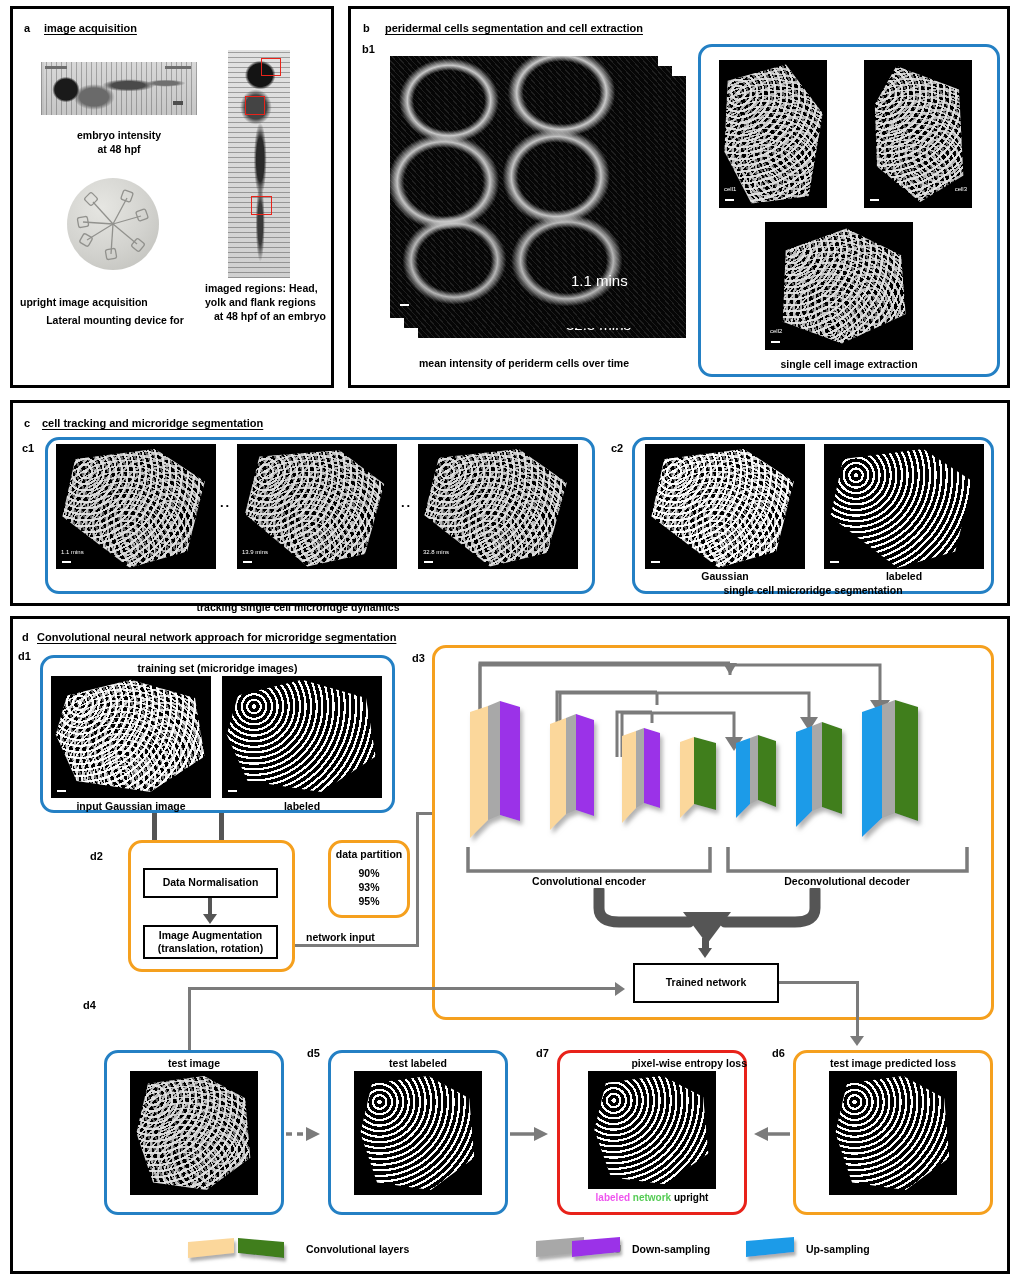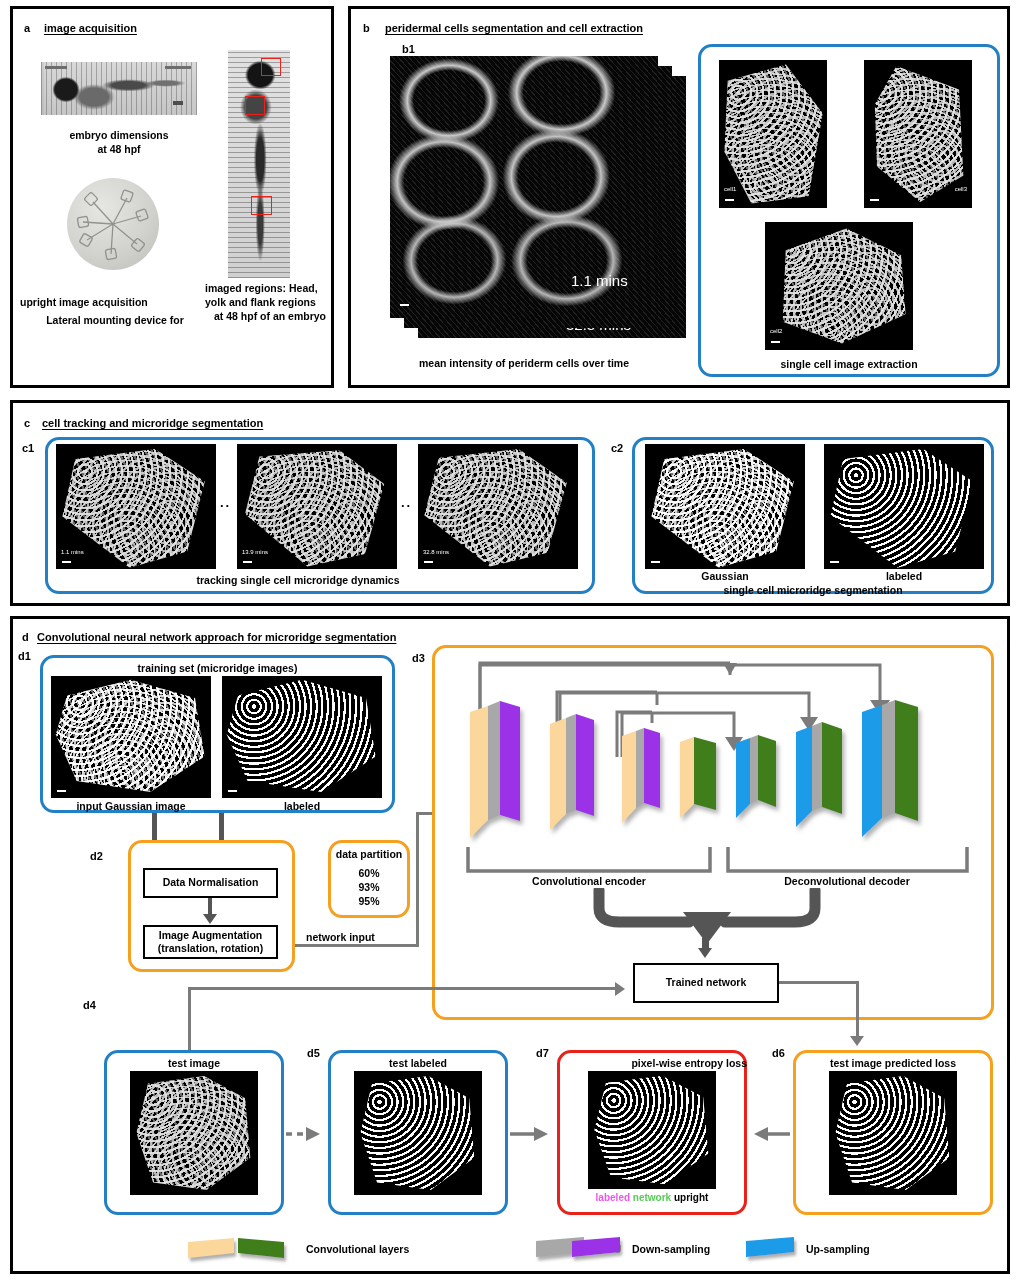--- a/index.html
+++ b/index.html
@@ -111,21 +111,21 @@
               radial-gradient(ellipse 16px 15px at 16% 52%, #1a1a1a 0 70%, rgba(0,0,0,0) 85%),
               radial-gradient(ellipse 24px 15px at 34% 66%, #6a6a6a 0 60%, rgba(0,0,0,0) 86%),
               radial-gradient(ellipse 30px 7px at 56% 44%, #4a4a4a 0 55%, rgba(0,0,0,0) 88%),
               radial-gradient(ellipse 22px 4px at 80% 40%, #707070 0 55%, rgba(0,0,0,0) 90%),
               repeating-linear-gradient(90deg, rgba(40,40,40,.30) 0 1px, rgba(0,0,0,0) 1px 5px),
               linear-gradient(180deg,#d8d8d8,#c6c6c6);">
   <div style="position:absolute;left:4px;top:4px;width:22px;height:3px;background:#6d6d6d;"></div>
   <div style="position:absolute;right:6px;top:4px;width:26px;height:3px;background:#6d6d6d;"></div>
   <div style="position:absolute;right:14px;bottom:10px;width:10px;height:4px;background:#4d4d4d;"></div>
 </div>
-<div class="cap" style="left:41px; top:128px; width:156px;">embryo dimensions</div>
+<div class="cap" style="left:41px; top:128px; width:156px;">embryo intensity</div>
 <div class="cap" style="left:41px; top:142px; width:156px;">at 48 hpf</div>
 
 <div class="device" style="left:67px; top:178px; width:92px; height:92px;">
   <svg width="92" height="92" style="position:absolute;left:0;top:0;">
     <g stroke="#8e8e8a" stroke-width="1.3" fill="none" opacity=".95">
       <g>
         <path d="M46 46 L26 24"></path>
           <rect x="19" y="16" width="10" height="10" rx="2" transform="rotate(-45 24 21)"></rect>
         <path d="M46 46 L60 20"></path>
           <rect x="55" y="13" width="10" height="10" rx="2" transform="rotate(20 60 18)"></rect>
@@ -159,21 +159,21 @@
 <div class="redbox" style="left:245px; top:96px; width:20px; height:19px;"></div>
 <div class="redbox" style="left:251px; top:196px; width:21px; height:19px;"></div>
 <div class="cap" style="left:205px; top:281px; width:130px; text-align:left;">imaged regions: Head,</div>
 <div class="cap" style="left:205px; top:295px; width:130px; text-align:left;">yolk and flank regions</div>
 <div class="cap" style="left:205px; top:309px; width:130px; text-align:center;">at 48 hpf of an embryo</div>
 
 <div class="panel" style="left:348px; top:6px; width:662px; height:382px;"></div>
 <div class="plabel" style="left:363px; top:22px;">b</div>
 <div class="ptitle" style="left:385px; top:22px;">peridermal cells segmentation and cell extraction</div>
 
-<div class="sublabel" style="left:362px; top:43px;margin-left:40px;">b1</div>
+<div class="sublabel" style="left:362px; top:43px;">b1</div>
 
 <div class="mg membrane" style="left:418px; top:76px; width:268px; height:262px;"></div>
 <div class="scalebar" style="left:428px; top:326px;"></div>
 <div class="timelabel" style="left:566px; top:316px;">32.8 mins</div>
 
 <div class="mg membrane" style="left:404px; top:66px; width:268px; height:262px;"></div>
 <div class="scalebar" style="left:414px; top:316px;"></div>
 <div class="timelabel" style="left:553px; top:296px;">13.9 mins</div>
 
 <div class="mg membrane" style="left:390px; top:56px; width:268px; height:262px;"></div>
@@ -225,21 +225,21 @@
   <div class="imglabel" style="left:5px; bottom:14px;">13.9 mins</div>
 </div>
 <div class="dots" style="left:401px; top:495px;">..</div>
 
 <div class="mg" style="left:418px; top:444px; width:160px; height:125px;">
   <div class="tex ridge" style="clip-path:polygon(13% 11%, 63% 4%, 93% 31%, 81% 87%, 45% 98%, 4% 57%);"></div>
   <div class="scalebar" style="left:6px; bottom:6px;"></div>
   <div class="imglabel" style="left:5px; bottom:14px;">32.8 mins</div>
 </div>
 
-<div class="cap" style="left:45px; top:573px; width:506px;">tracking single cell microridge dynamics</div>
+<div class="cap" style="left:45px; top:600px; width:506px;">tracking single cell microridge dynamics</div>
 
 <div class="sublabel" style="left:605px; top:442px;margin-left:6px;">c2</div>
 <div class="roundbox" style="left:632px; top:437px; width:362px; height:157px;"></div>
 
 <div class="mg" style="left:645px; top:444px; width:160px; height:125px;">
   <div class="tex ridge blur" style="clip-path:polygon(12% 12%, 62% 4%, 93% 30%, 82% 86%, 46% 99%, 4% 58%);"></div>
   <div class="scalebar" style="left:6px; bottom:6px;"></div>
 </div>
 <div class="cap" style="left:645px; top:569px; width:160px;">Gaussian</div>
 
@@ -282,21 +282,21 @@
 <div class="procbox" style="left:143px; top:868px; width:135px; height:30px;">Data Normalisation</div>
 <div class="ln dark" style="left:208px; top:898px; width:4px; height:20px;"></div>
 <div class="arrowdn dark" style="left:203px; top:914px;"></div>
 <div class="procbox" style="left:143px; top:925px; width:135px; height:34px; flex-direction:column;">
   <span>Image Augmentation</span>
   <span>(translation, rotation)</span>
 </div>
 
 <div class="roundbox orange" style="left:328px; top:840px; width:82px; height:78px;"></div>
 <div class="cap" style="left:328px; top:847px; width:82px;">data partition</div>
-<div class="cap" style="left:328px; top:866px; width:82px;">60%</div>
+<div class="cap" style="left:328px; top:866px; width:82px;">90%</div>
 <div class="cap" style="left:328px; top:880px; width:82px;">93%</div>
 <div class="cap" style="left:328px; top:894px; width:82px;">95%</div>
 
 <div class="cap" style="left:306px; top:930px; width:100px; text-align:left;">network input</div>
 <div class="ln" style="left:295px; top:944px; width:124px; height:3px;"></div>
 <div class="ln" style="left:416px; top:812px; width:3px; height:134px;"></div>
 <div class="ln" style="left:416px; top:812px; width:27px; height:3px;"></div>
 <div class="arrowrt" style="left:440px; top:807px;"></div>
 
 <div class="sublabel" style="left:412px; top:652px;">d3</div>

